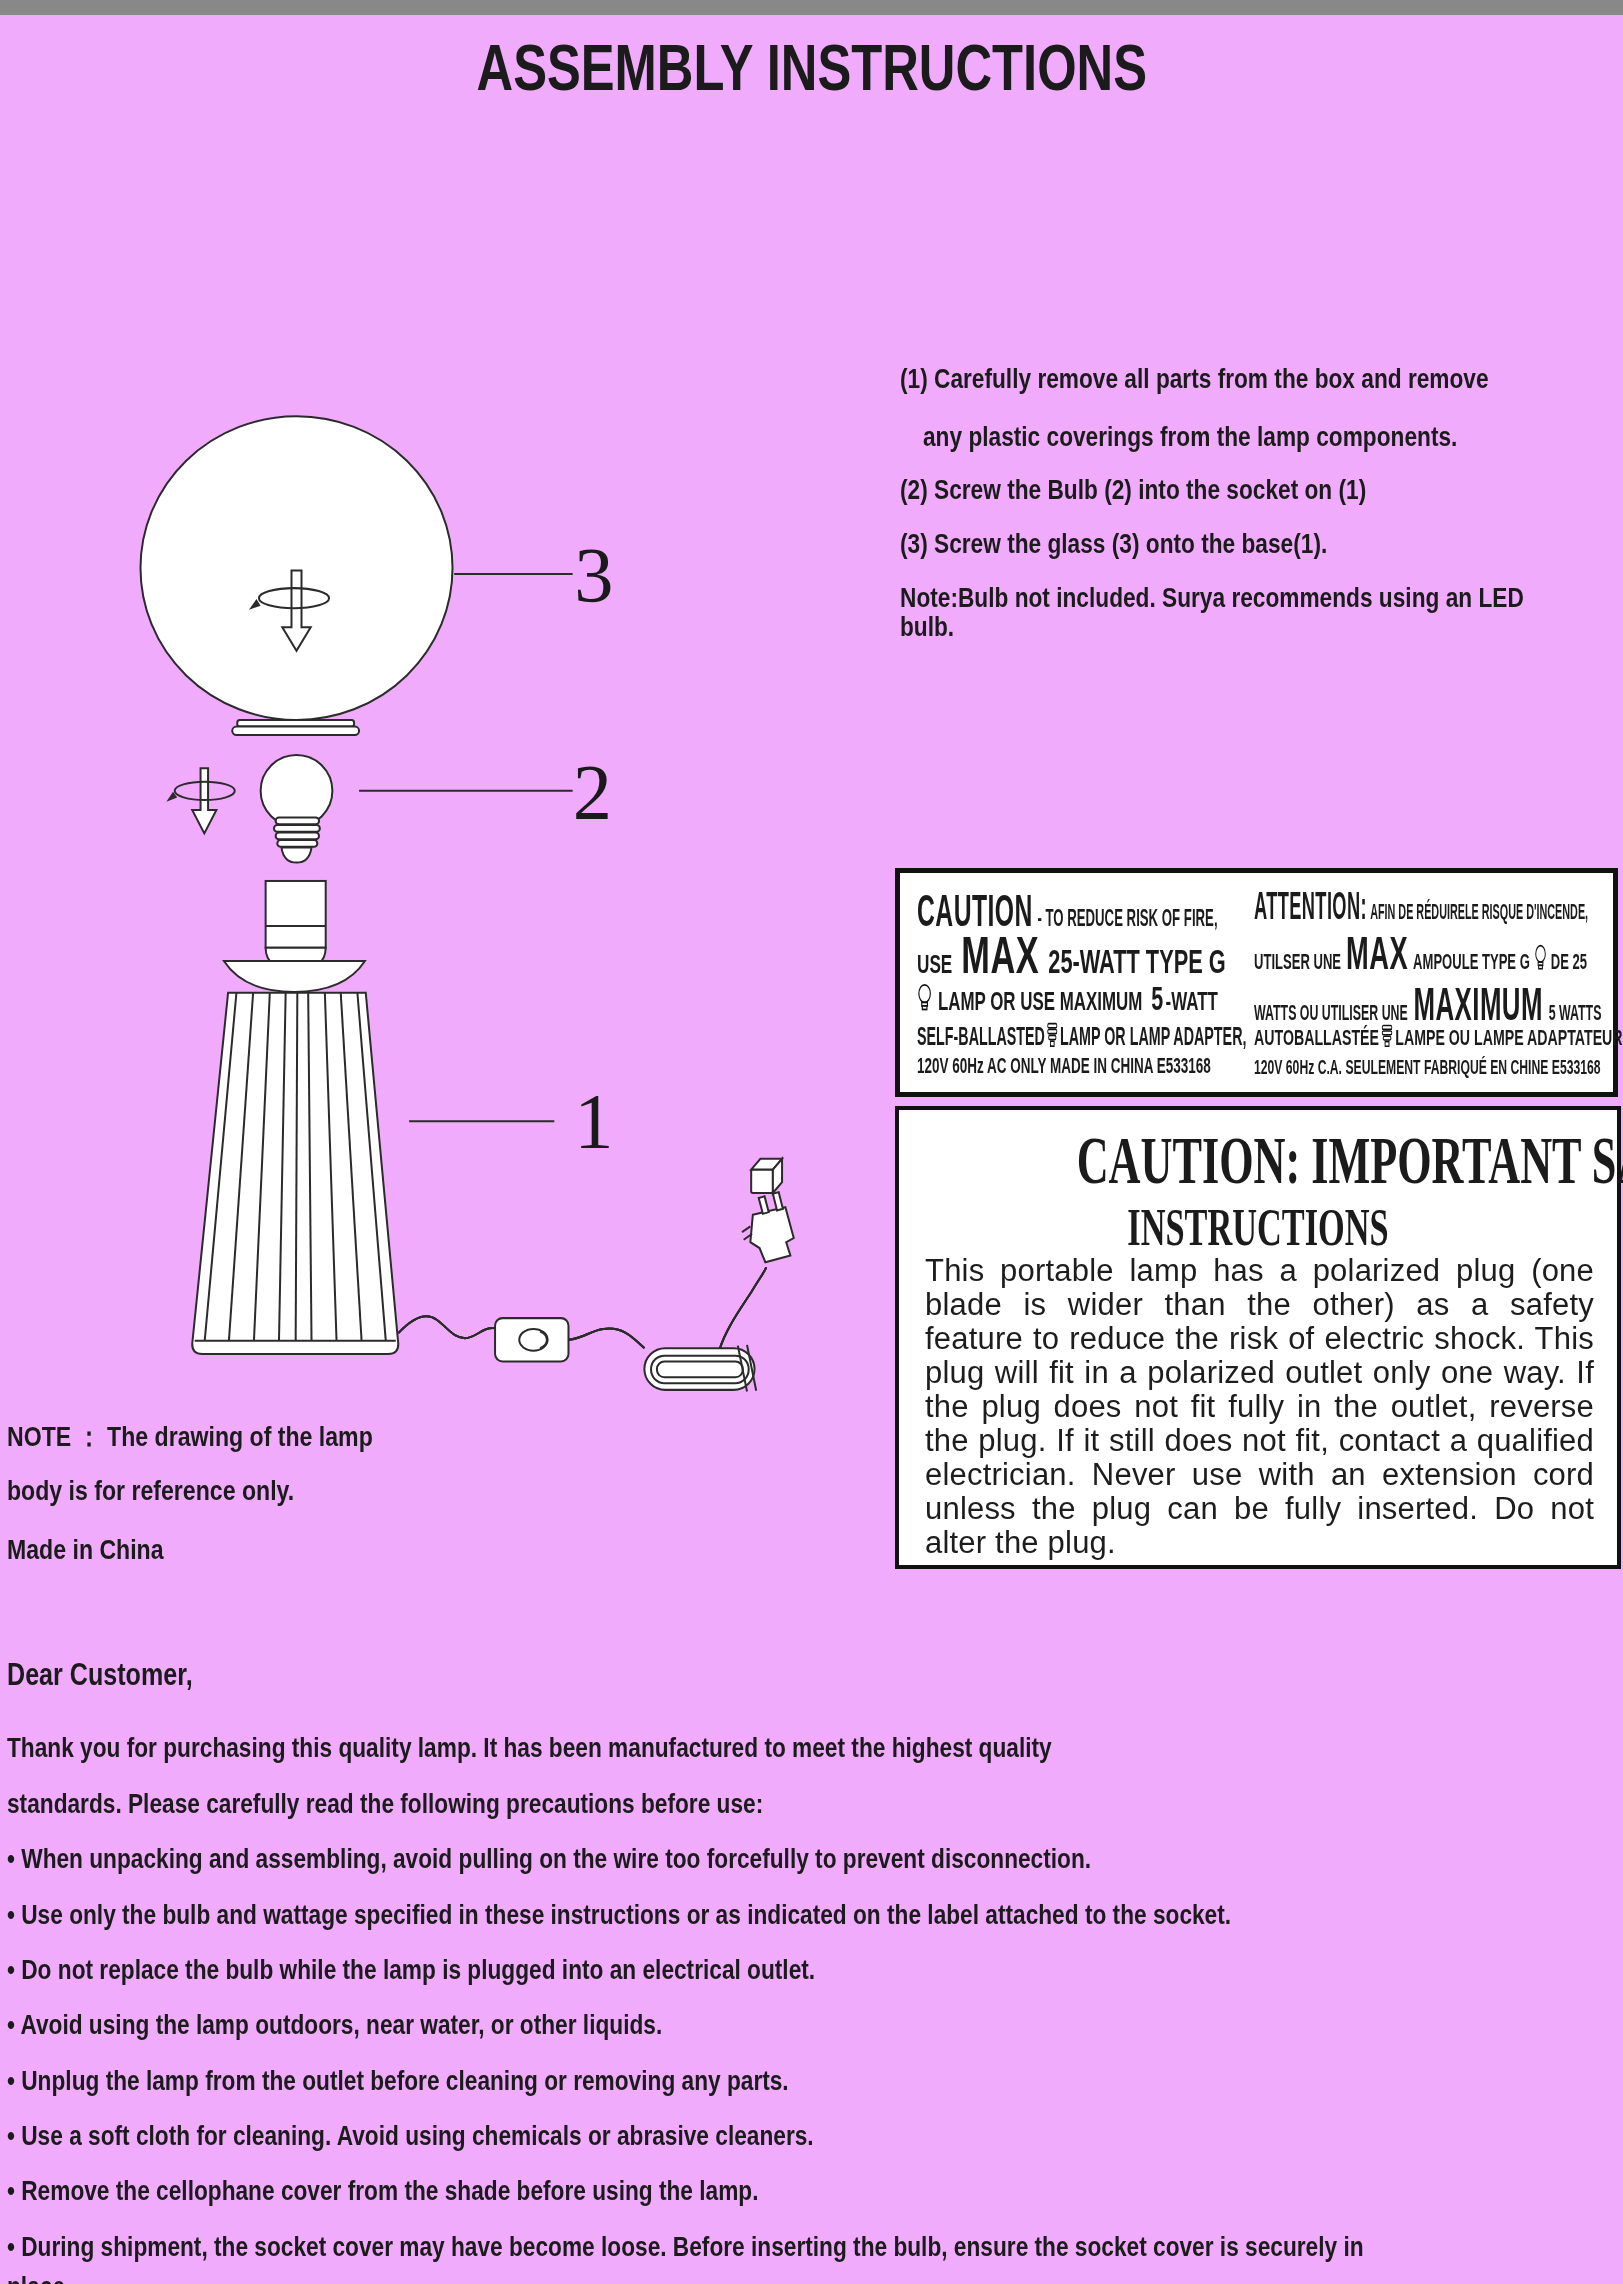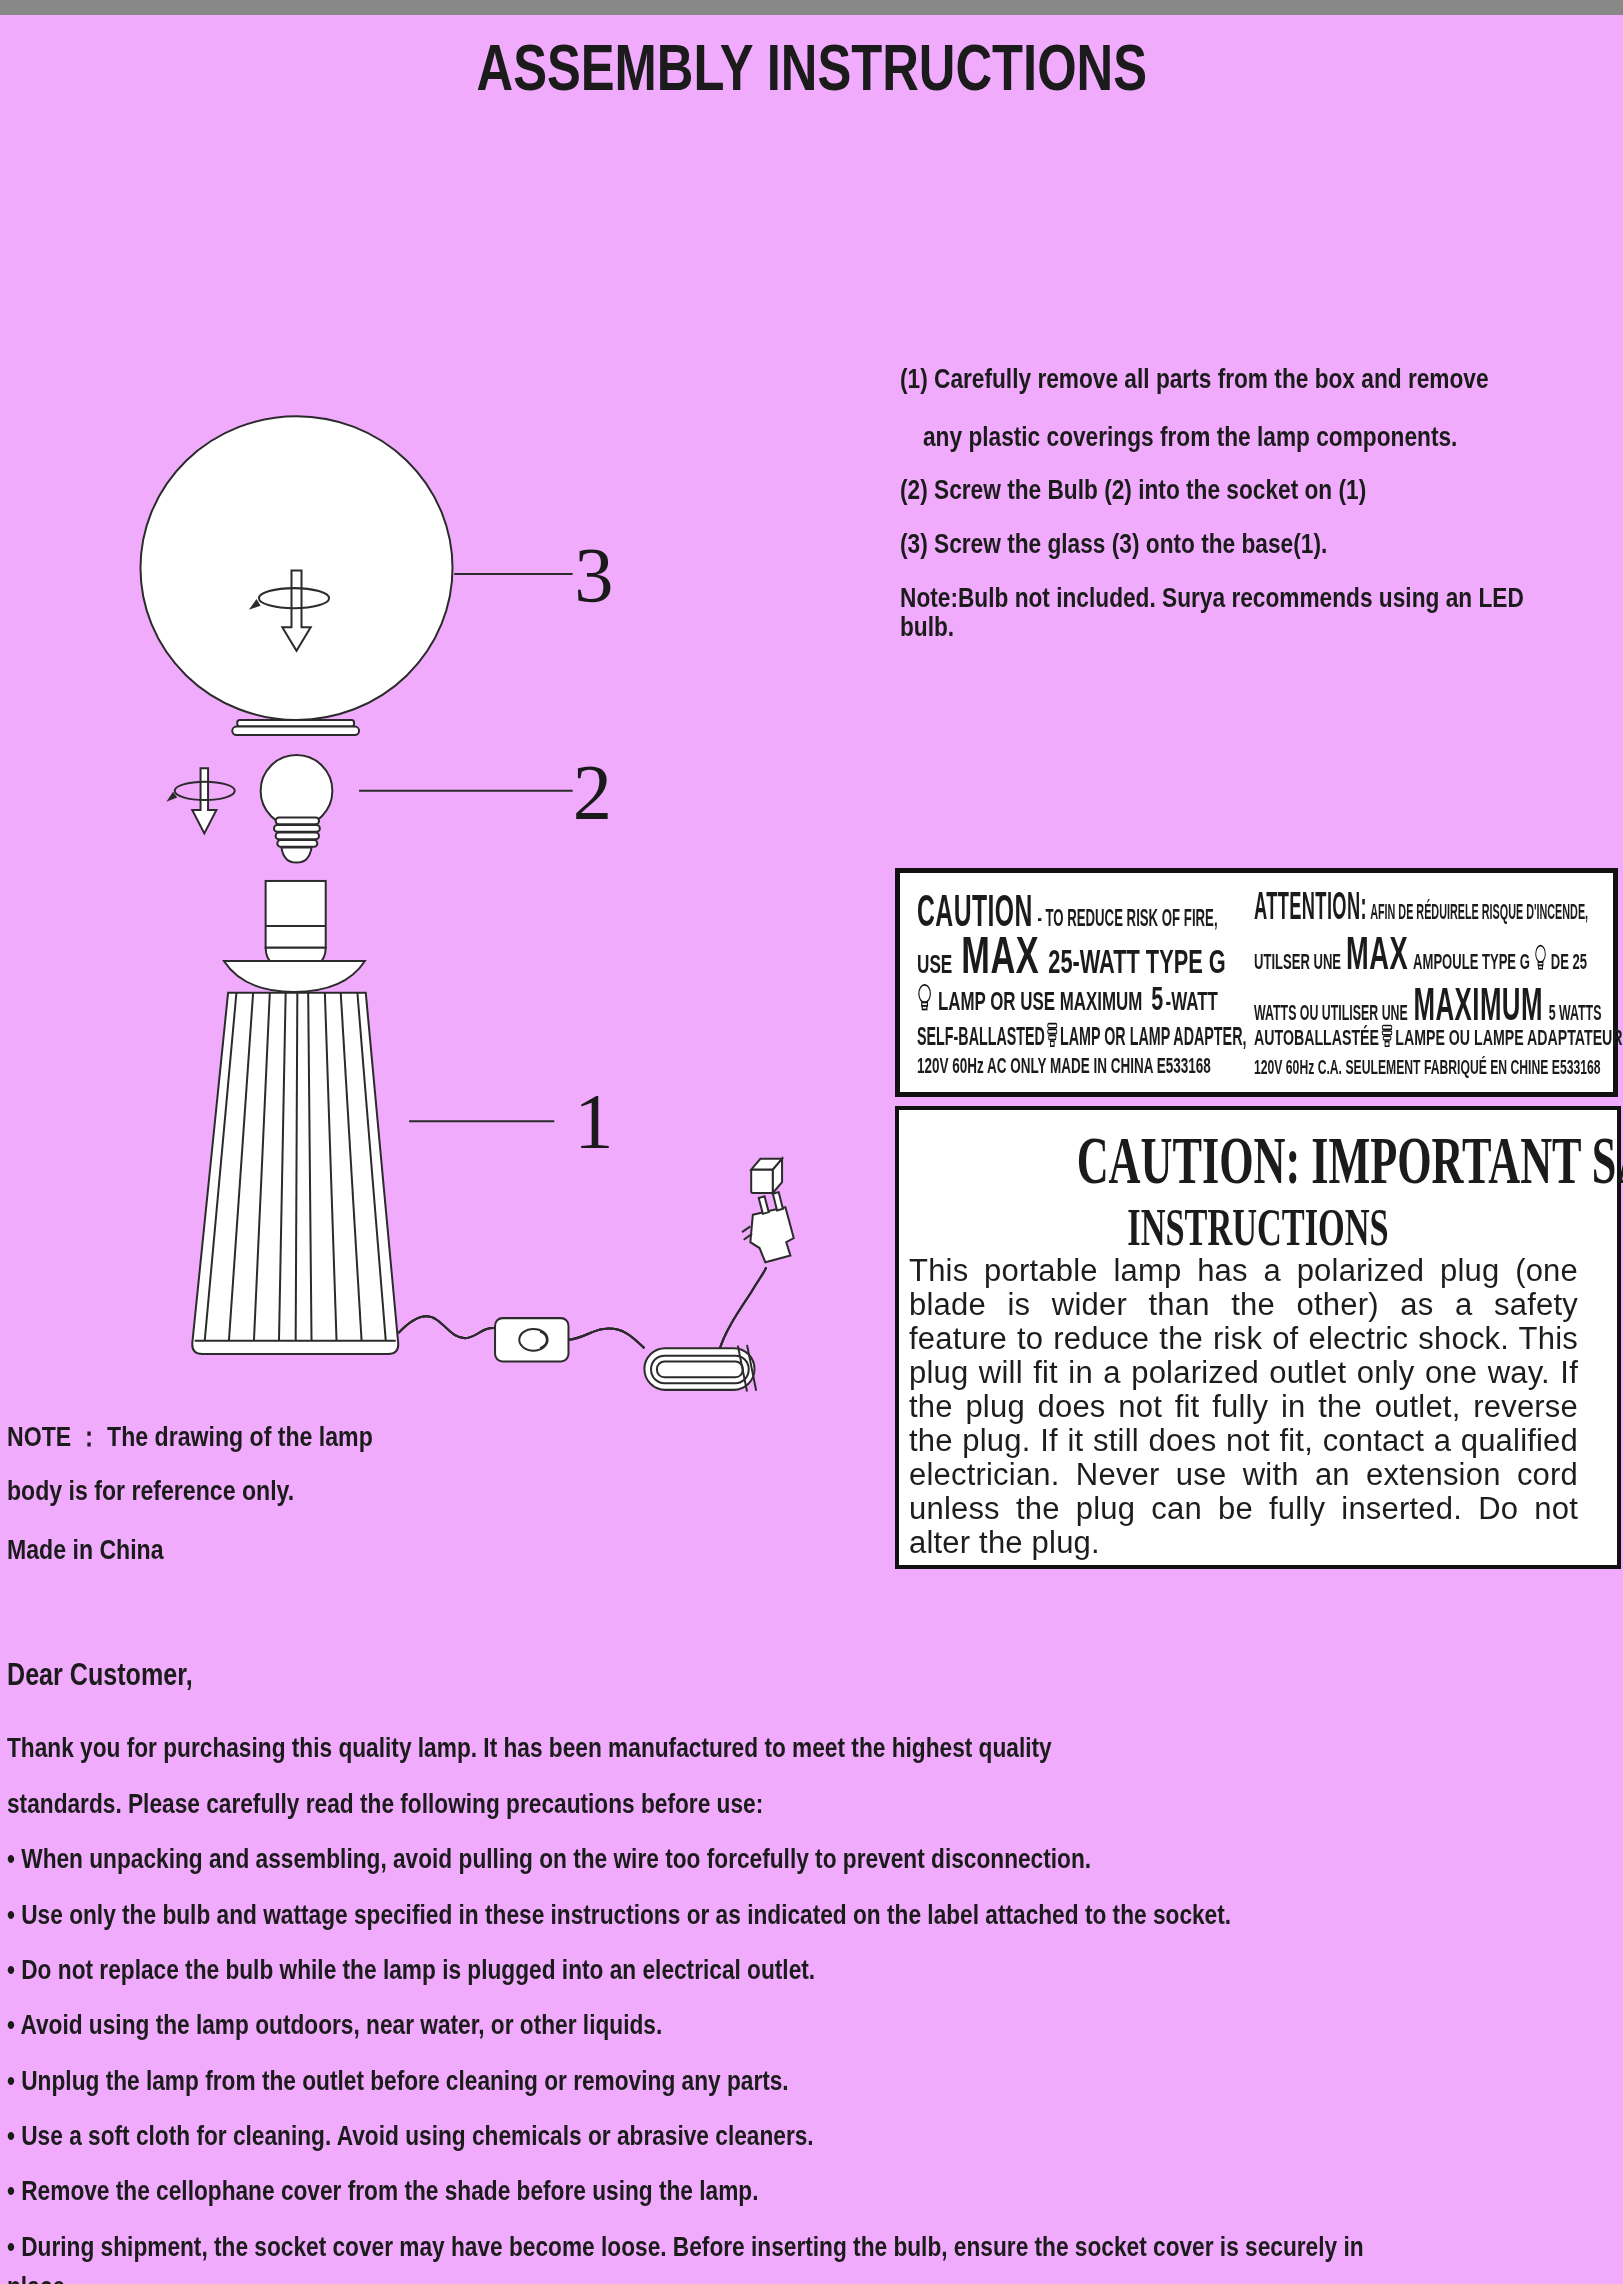--- a/index.html
+++ b/index.html
@@ -17,21 +17,21 @@
   .caprow { position:absolute; white-space:nowrap; transform-origin:0 50%; font-weight:700; letter-spacing:0px; }
   .caprow .bigword { font-weight:700; letter-spacing:0.8px; }
   .caprow svg { vertical-align:baseline; position:relative; top:3.3px; }
   
   #caution-box { position:absolute; left:895px; top:853px; width:713px; height:219px; border:5.8px solid #111; background:#fff; }
   #safety-box  { position:absolute; left:895px; top:1091px; width:718px; height:455px; border:4.2px solid #111; background:#fff; }
   .serif-cond { font-family:"Liberation Serif", serif; font-weight:700; }
   .safety-title { position:absolute; left:0; width:100%; text-align:center; }
   .safety-title > span { display:inline-block; transform:scaleX(0.66); transform-origin:50% 50%; white-space:nowrap; }
   #safety-body {
-    position:absolute; left:10px; top:144px; width:669px;
+    position:absolute; left:26px; top:144px; width:669px;
     font-size:31px; line-height:34px; text-align:justify; color:#1d1d1d; font-weight:400;
     letter-spacing:0.2px;
   }
   
   #diagram { position:absolute; left:0; top:317px; }
   #diagram path, #diagram rect, #diagram line, #diagram ellipse, #diagram circle {
     stroke:#2b2b2b; stroke-width:2.4; fill:none;
   }
   #diagram .wfill { fill:#ffffff; }
   #diagram .solid { fill:#2b2b2b; stroke:none; }

